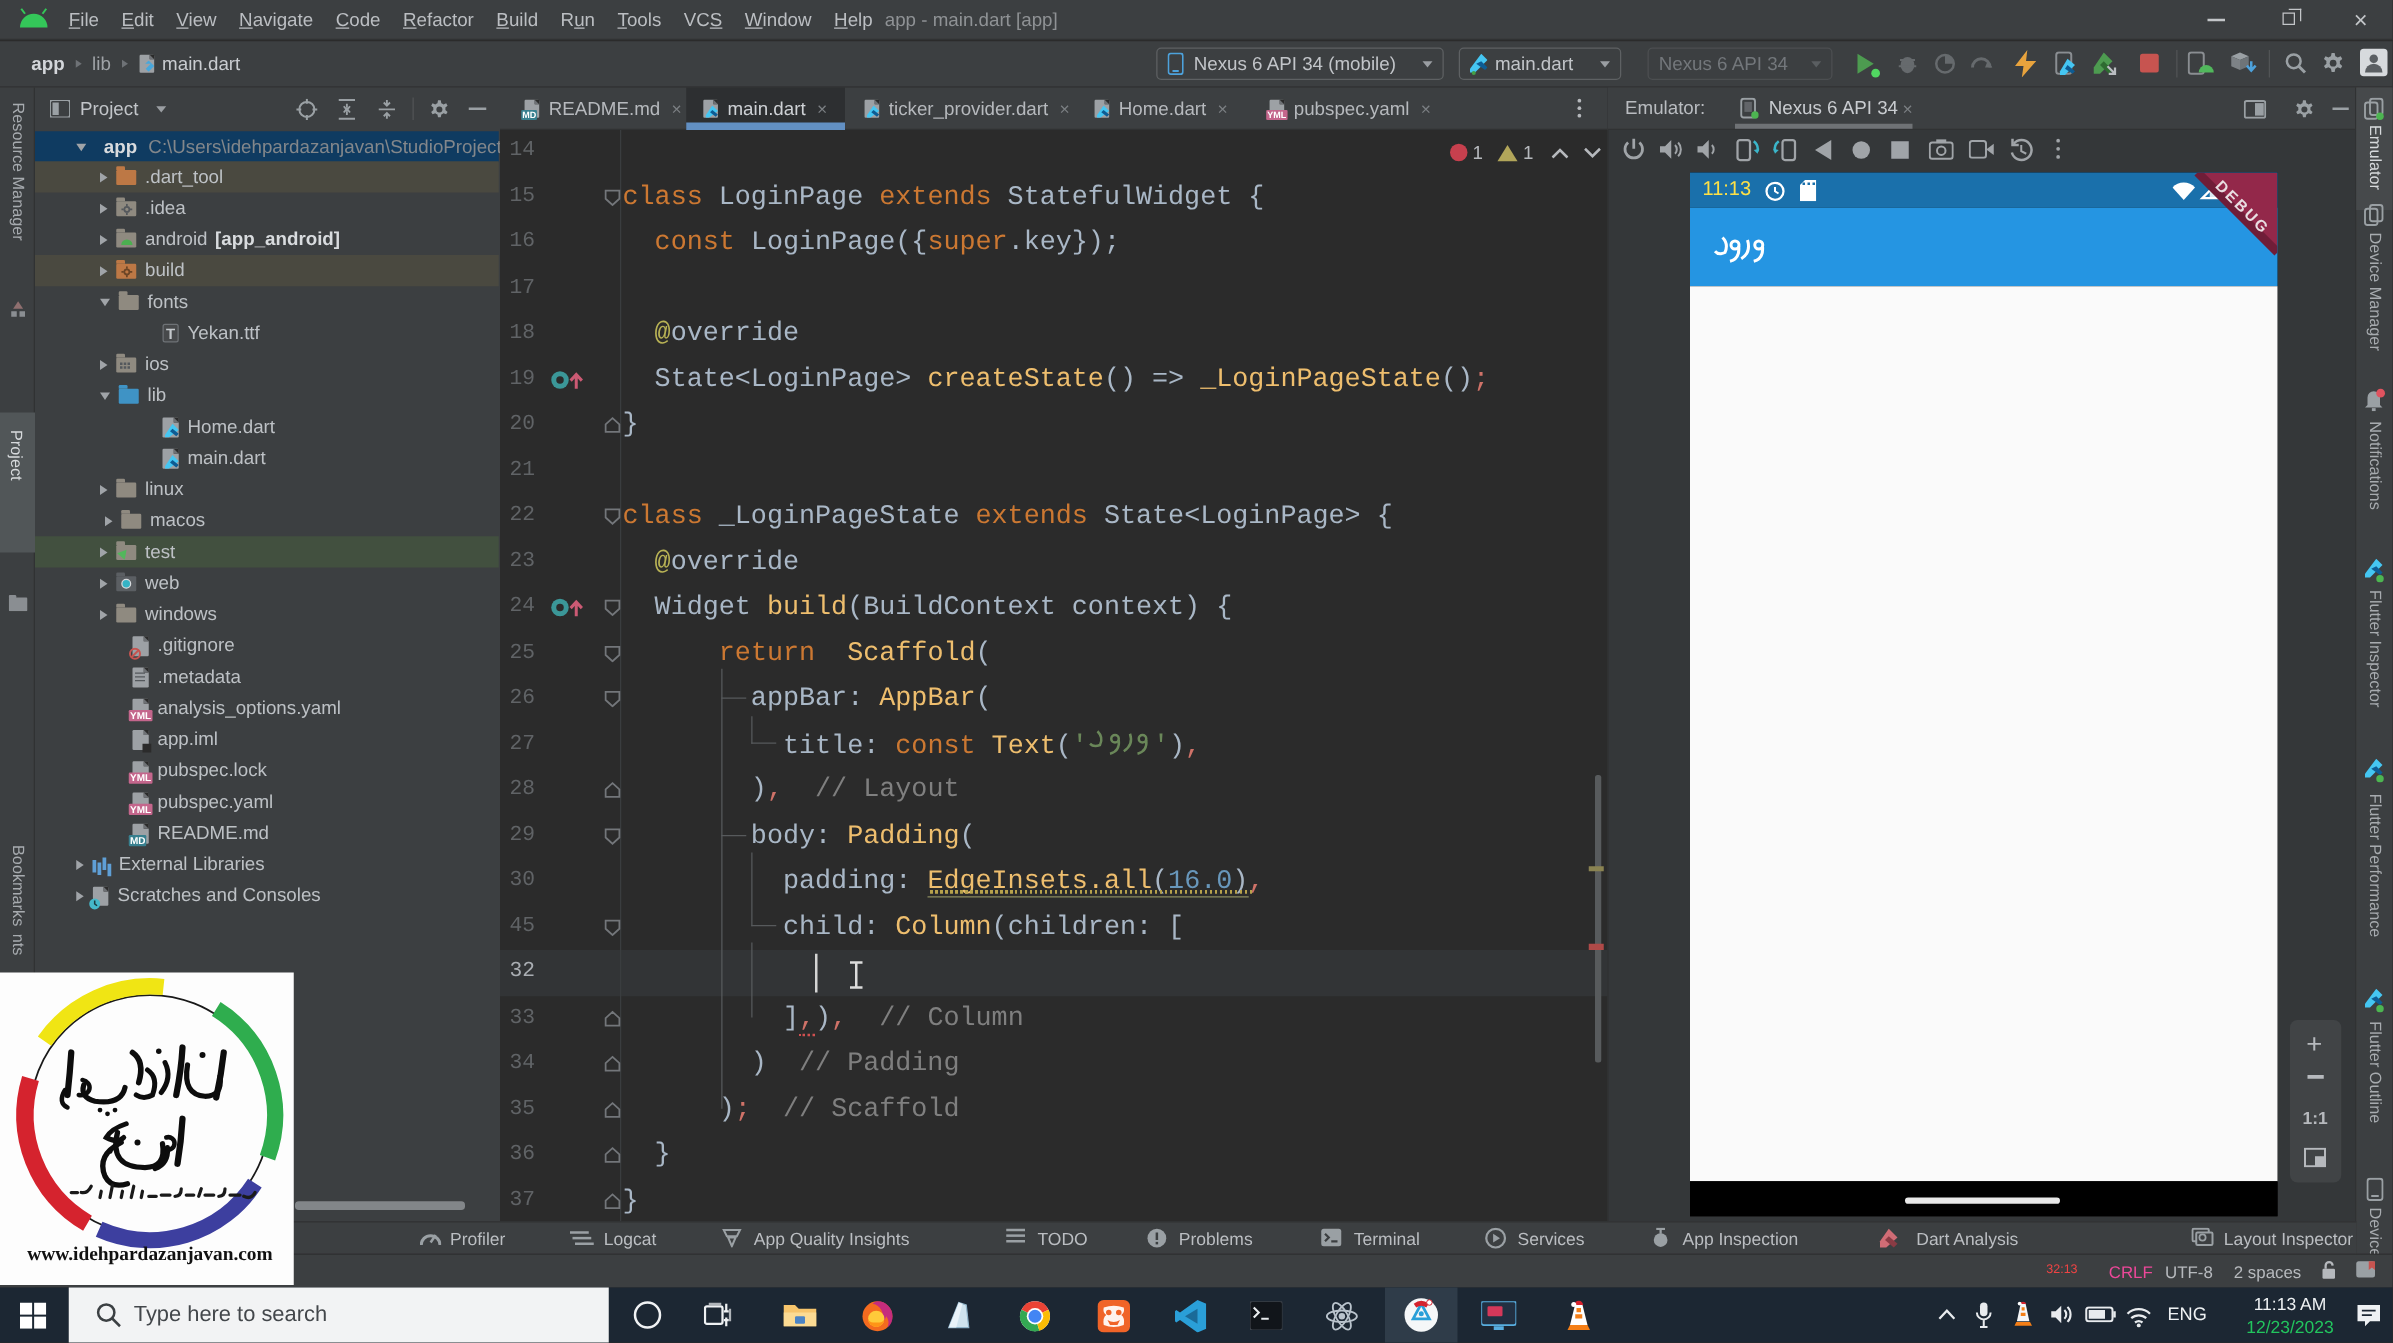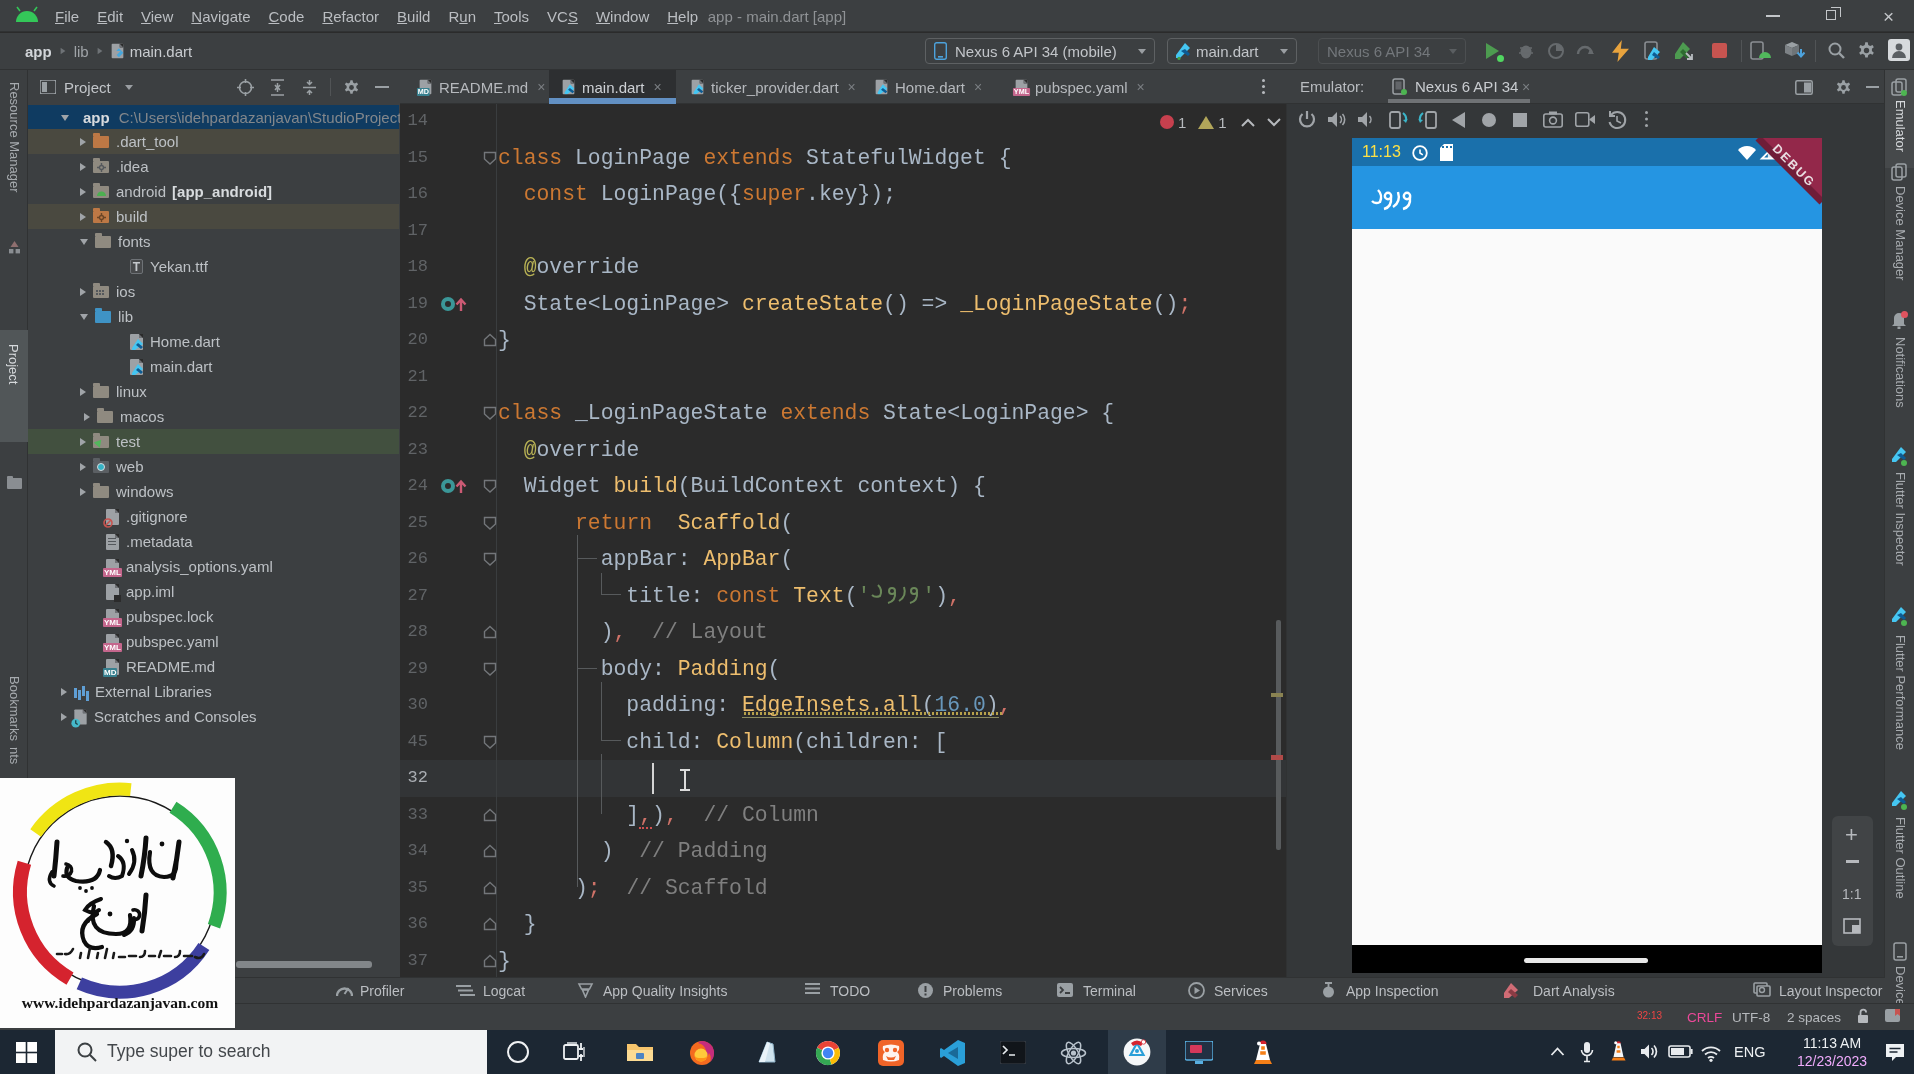--- a/index.html
+++ b/index.html
@@ -566,21 +566,21 @@
         <line x1="406" y1="0" x2="470" y2="64" stroke="#6f1d38" stroke-width="7"></line>
       </svg>
   <div class="a" style="left:402px;top:19px;width:80px;height:18px;transform:rotate(45deg);display:flex;align-items:center;justify-content:center;font-size:12.5px;font-weight:bold;color:#e9dee2;letter-spacing:2px">DEBUG</div>
  </div>
  <div class="a" style="left:1352px;top:945px;width:470px;height:28px;background:#000"></div>
  <div class="a" style="left:1524px;top:958px;width:124px;height:5px;background:#e8e8e8;border-radius:3px"></div>
 
  <div class="a" style="left:1832px;top:816px;width:41px;height:130px;background:#414446;border-radius:6px"></div>
  <div class="a" style="left:1845px;top:822px;font-size:22px;color:#b6b9bd">+</div>
  <div class="a" style="left:1846px;top:860px;width:13px;height:2.5px;background:#b6b9bd"></div>
- <div class="a" style="left:1842px;top:886px;font-size:14px;font-weight:normal;color:#b6b9bd">1:1</div>
+ <div class="a" style="left:1842px;top:886px;font-size:14px;font-weight:bold;color:#b6b9bd">1:1</div>
  <svg class="a" style="left:1843px;top:918px" width="18" height="16" viewBox="0 0 18 16">
       <rect x="1" y="1" width="16" height="14" fill="none" stroke="#b6b9bd" stroke-width="1.6"></rect>
       <rect x="9" y="7" width="8" height="8" fill="#b6b9bd"></rect>
     </svg>
 </div>
 
 <div class="a" style="left:1884px;top:70px;width:30px;height:933px;background:#3c3f41;border-left:1px solid #303233"></div>
 <div id="rightstripe">
  <div class="a" style="left:1885px;top:70px;width:29px;height:98px;background:#46494b"></div>
  <svg class="a" style="left:1891px;top:78px" width="17" height="18" viewBox="0 0 17 18">
@@ -695,21 +695,21 @@
       <rect x="0" y="0" width="9.7" height="9.7" fill="#fff"></rect>
       <rect x="11.3" y="0" width="9.7" height="9.7" fill="#fff"></rect>
       <rect x="0" y="11.3" width="9.7" height="9.7" fill="#fff"></rect>
       <rect x="11.3" y="11.3" width="9.7" height="9.7" fill="#fff"></rect>
     </svg>
  <div class="a" style="left:55px;top:1030px;width:432px;height:44px;background:#f2f3f4"></div>
  <svg class="a" style="left:76px;top:1041px" width="22" height="22" viewBox="0 0 22 22">
       <circle cx="9" cy="9" r="6.5" fill="none" stroke="#3c4043" stroke-width="2"></circle>
       <line x1="13.8" y1="13.8" x2="20" y2="20" stroke="#3c4043" stroke-width="2"></line>
     </svg>
- <div class="a" style="left:107px;top:1041px;font-size:17.5px;color:#43474b">Type super to search</div>
+ <div class="a" style="left:107px;top:1041px;font-size:17.5px;color:#43474b">Type here to search</div>
  <div class="a" style="left:507px;top:1041px;width:22px;height:22px;border:2.4px solid #f0f2f4;border-radius:50%"></div>
  <svg class="a" style="left:563px;top:1041px" width="23" height="22" viewBox="0 0 23 22">
       <rect x="1" y="4" width="14" height="14" rx="1.5" fill="none" stroke="#eef1f3" stroke-width="1.8"></rect>
       <path d="M18 2 v7 M18 13 v7 M18 8 m-2 0 h4 M18 15 m-2 0 h4" stroke="#eef1f3" stroke-width="1.8"></path>
       <path d="M4 2 h10 M21 6 v10" stroke="#eef1f3" stroke-width="1.8" opacity=".7"></path>
     </svg>
  <svg class="a" style="left:626px;top:1042px" width="28" height="21" viewBox="0 0 28 21">
       <path d="M1 2 h9 l3 3 h14 v14 h-26z" fill="#f7c56c"></path>
       <path d="M1 8 h26 v11 h-26z" fill="#fcdb93"></path>
       <rect x="10" y="11" width="8" height="6" rx="1" fill="#4c84c4"></rect>
@@ -795,21 +795,21 @@
       <rect x="1" y="1" width="21" height="11" rx="2" fill="none" stroke="#e8ebee" stroke-width="1.6"></rect>
       <rect x="3" y="3" width="13" height="7" fill="#e8ebee"></rect>
       <rect x="22.6" y="4" width="2" height="5" fill="#e8ebee"></rect>
     </svg>
  <svg class="a" style="left:1700px;top:1042px" width="22" height="20" viewBox="0 0 22 20">
       <path d="M2 9 a13 13 0 0 1 18 0 M5 12.5 a9 9 0 0 1 12 0 M8 16 a5 5 0 0 1 6 0" fill="none" stroke="#e8ebee" stroke-width="1.8"></path>
       <circle cx="11" cy="18.3" r="1.6" fill="#e8ebee"></circle>
     </svg>
  <div class="a" style="left:1734px;top:1044px;font-size:14.5px;color:#eef1f3">ENG</div>
  <div class="a" style="left:1786px;top:1035px;width:92px;text-align:center;font-size:14px;color:#eef1f3">11:13 AM</div>
- <div class="a" style="left:1786px;top:1053px;width:92px;text-align:center;font-size:14px;color:#f0abfc">12/23/2023</div>
+ <div class="a" style="left:1786px;top:1053px;width:92px;text-align:center;font-size:14px;color:#22c55e">12/23/2023</div>
  <svg class="a" style="left:1884px;top:1042px" width="22" height="20" viewBox="0 0 22 20">
       <path d="M2 2 h18 v13 h-8 l-4 4 v-4 h-6z" fill="#eef1f3"></path>
       <path d="M5.5 6.5 h11 M5.5 10 h8" stroke="#1c2733" stroke-width="1.4"></path>
     </svg>
 </div>
 
 <div id="logo">
  <div class="a" style="left:0;top:778px;width:235px;height:250px;background:#fdfdfd"></div>
  <svg class="a" style="left:0;top:778px" width="235" height="250" viewBox="0 0 235 250">
   <circle cx="120" cy="114" r="96" fill="none" stroke="#1a1a1a" stroke-width="1.4"></circle>

